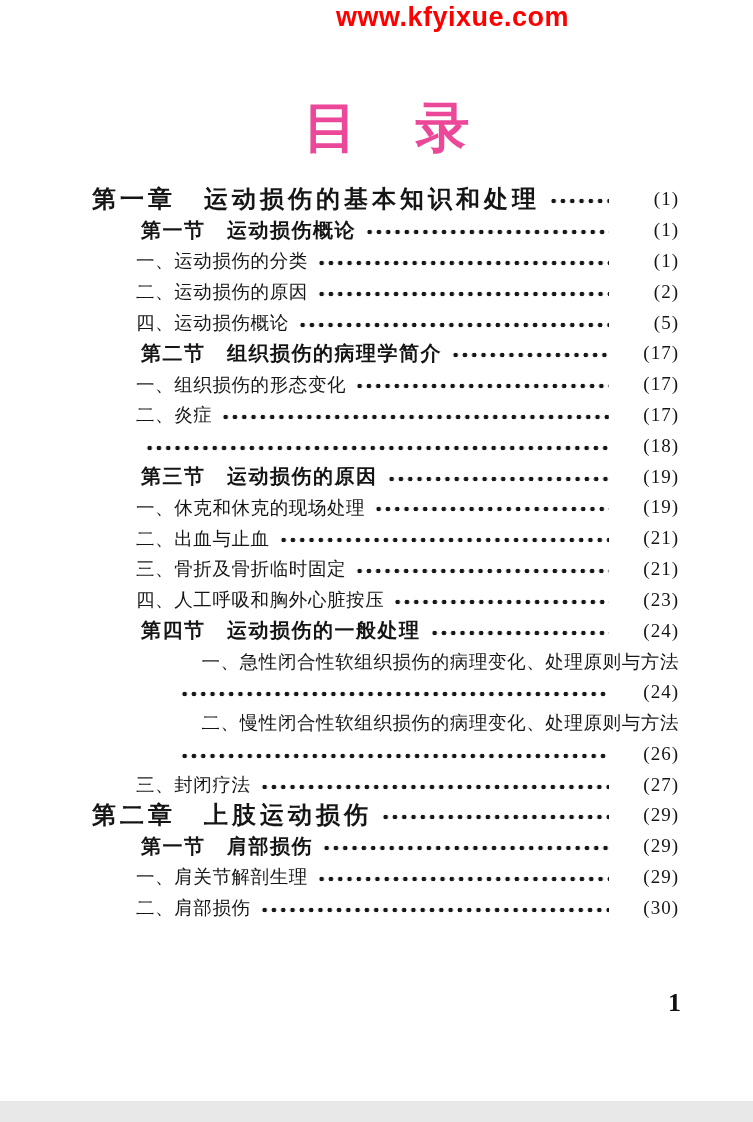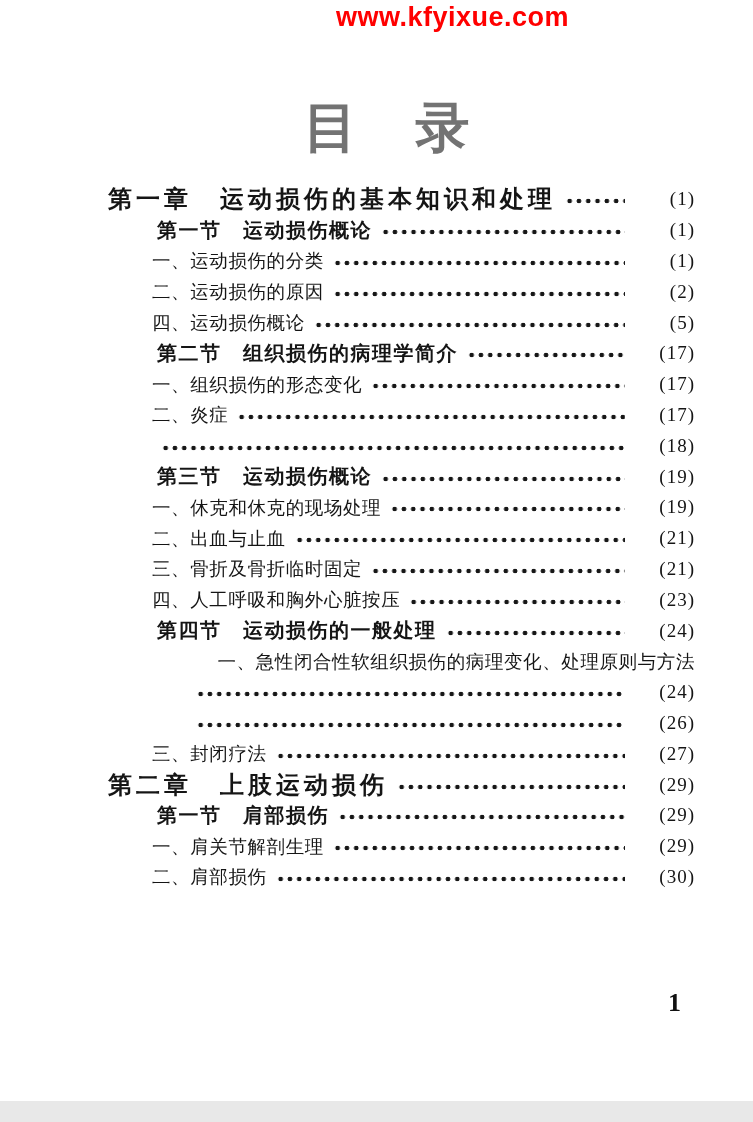--- a/index.html
+++ b/index.html
@@ -23,25 +23,25 @@
   .title{
     position:absolute;
     top:92px;left:0;width:100%;
     margin:0;
     text-align:center;
     text-indent:22px;
     font-family:"Liberation Serif",serif;
     font-weight:900;
     font-size:54px;
     letter-spacing:2px;
-    color:#737373;
+    color:#ec4899;
   }
   .toc{
     position:absolute;
-    left:108px;top:184px;
+    left:92px;top:184px;
     width:587px;
   }
   .row{
     display:flex;
     align-items:center;
     height:30.8px;
     white-space:nowrap;
   }
   .row .label{white-space:nowrap;}
   .row.chapter{
@@ -141,21 +141,21 @@
       <div class="row item">
     <span class="label">二、炎症</span>
     <span class="leader"></span>
     <span class="pagenum">(17)</span>
   </div>
       <div class="row item">
     <span class="leader"></span>
     <span class="pagenum">(18)</span>
   </div>
       <div class="row section">
-    <span class="label">第三节　运动损伤概论</span>
+    <span class="label">第三节　运动损伤的原因</span>
     <span class="leader"></span>
     <span class="pagenum">(19)</span>
   </div>
       <div class="row item">
     <span class="label">一、休克和休克的现场处理</span>
     <span class="leader"></span>
     <span class="pagenum">(19)</span>
   </div>
       <div class="row item">
     <span class="label">二、出血与止血</span>
@@ -179,20 +179,24 @@
   </div>
       <div class="row item-long">
     <span class="label">一、急性闭合性软组织损伤的病理变化、处理原则与方法</span>
 
   </div>
       <div class="row continuation">
     <span class="label"></span>
     <span class="leader"></span>
     <span class="pagenum">(24)</span>
   </div>
+      <div class="row item-long">
+    <span class="label">二、慢性闭合性软组织损伤的病理变化、处理原则与方法</span>
+
+  </div>
       <div class="row continuation">
     <span class="label"></span>
     <span class="leader"></span>
     <span class="pagenum">(26)</span>
   </div>
       <div class="row item">
     <span class="label">三、封闭疗法</span>
     <span class="leader"></span>
     <span class="pagenum">(27)</span>
   </div>

